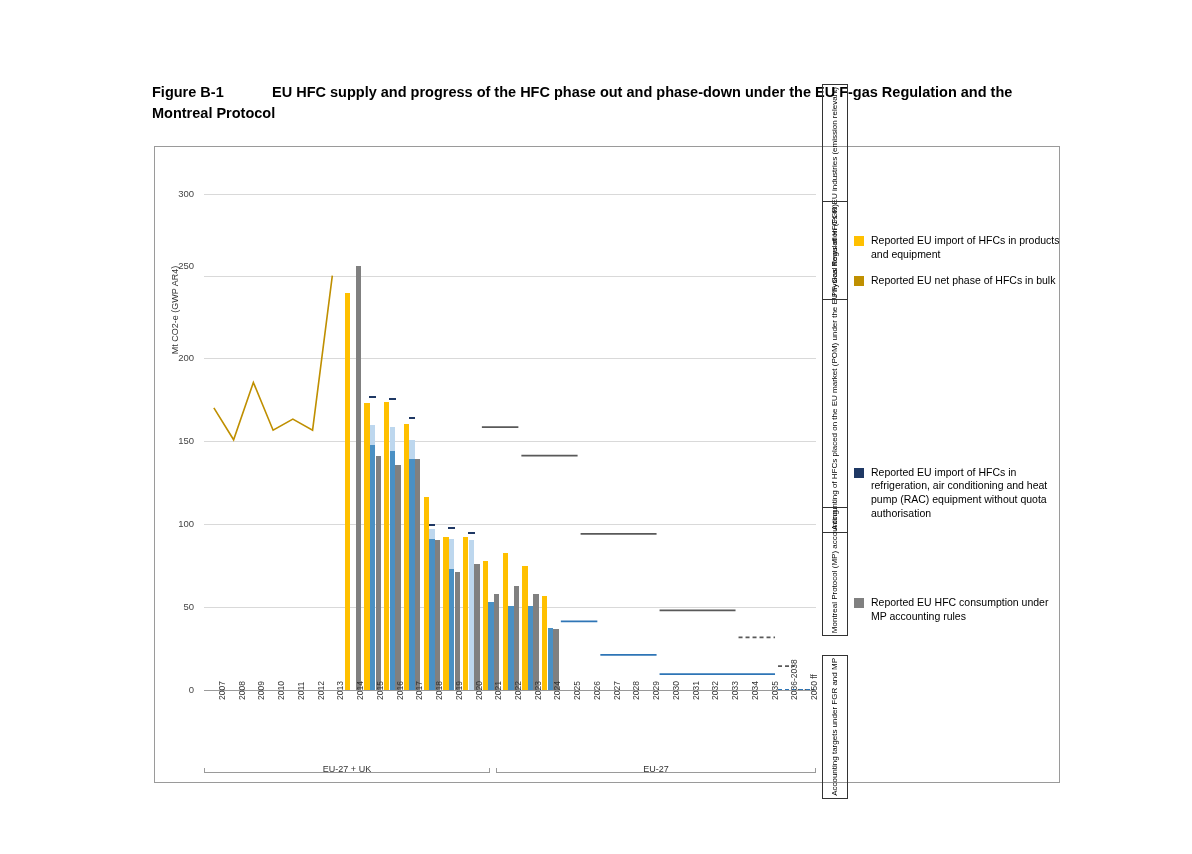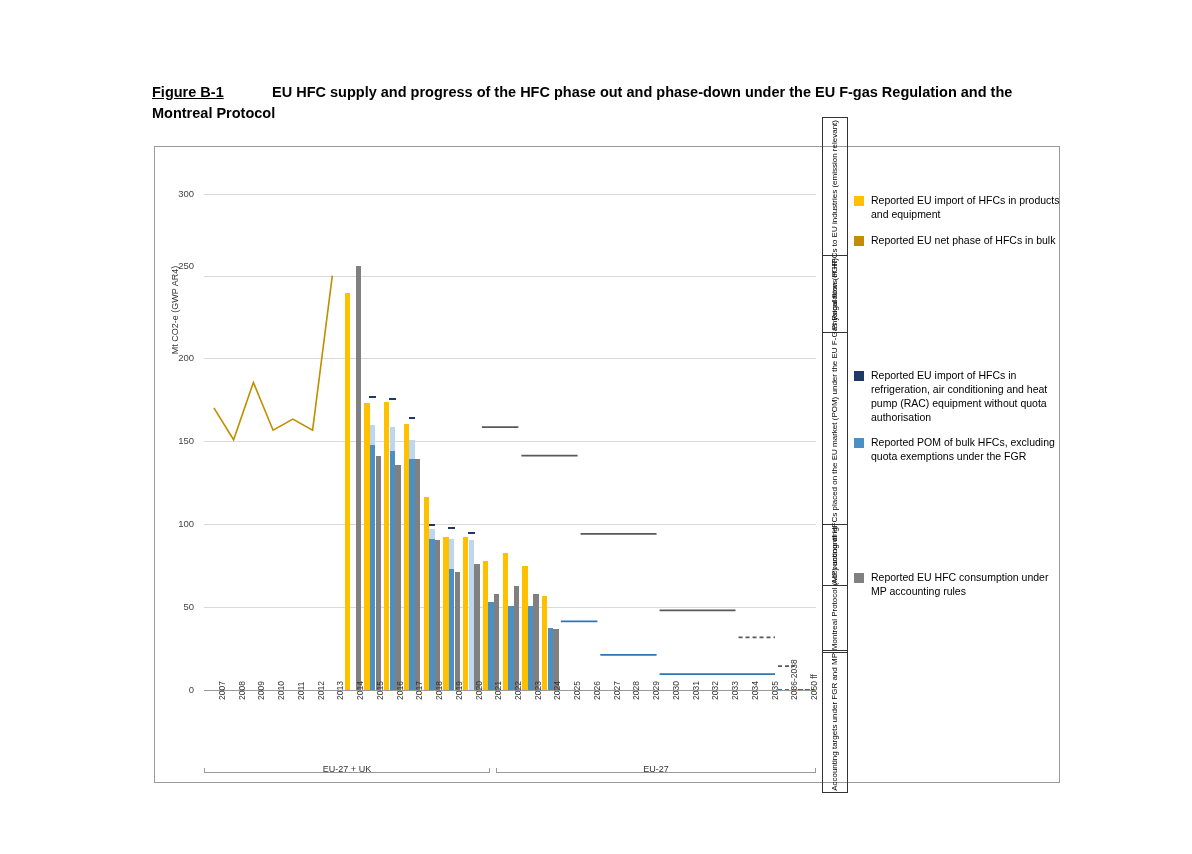--- a/index.html
+++ b/index.html
@@ -9,21 +9,21 @@
     font-family:"Liberation Sans", sans-serif;
     color:#000;
     position:relative;
     overflow:hidden;
   }
   .fig-caption{
     position:absolute;
     left:152px; top:82px; width:910px;
     font-size:14.5px; font-weight:bold; line-height:1.45;
   }
-  .fig-caption .fig-label{display:inline-block;width:120px;text-decoration:underline;}
+  .fig-caption .fig-label{display:inline-block;width:120px;}
   .chart-frame{
     position:absolute;
     left:154px; top:146px;
     width:906px; height:637px;
     border:1px solid #9a9a9a;
     background:#fff;
     box-sizing:border-box;
   }
   
   .plot{
@@ -87,21 +87,21 @@
   .grouprule .tickend{position:absolute;width:1px;height:5px;background:#9a9a9a;top:-4px;}
   
   .legend{
     position:absolute;
     left:822px; top:150px;
     width:238px;
   }
   .legend-block{
     position:relative;
     display:flex;
-    align-items:center;
+    align-items:flex-end;
   }
   .vert-label{
     width:26px;
     border:1px solid #333;
     box-sizing:border-box;
     display:flex; align-items:center; justify-content:center;
     margin-right:6px;
     flex:0 0 26px;
   }
   .vert-label span{
@@ -282,24 +282,20 @@
     </div>
     <div class="legend-block" style="height: 225px; margin-bottom: 8px;">
       <div class="vert-label">
         <span>Accounting of HFCs placed on the EU market (POM) under the EU F-Gas Regulation (FGR)</span>
       </div>
       <div class="legend-items">
         <div class="legend-row">
           <div class="swatch" style="background: rgb(31, 56, 100);"></div>
           <div class="legend-text">Reported EU import of HFCs in refrigeration, air conditioning and heat pump (RAC) equipment without quota authorisation</div>
         </div>
-        <div class="legend-row">
-          <div class="swatch" style="background: rgb(74, 144, 196);"></div>
-          <div class="legend-text">Reported POM of bulk HFCs, excluding quota exemptions under the FGR</div>
-        </div>
       </div>
     </div>
     <div class="legend-block" style="height: 95px; margin-bottom: 8px;">
       <div class="vert-label">
         <span>Montreal Protocol (MP) accounting</span>
       </div>
       <div class="legend-items">
         <div class="legend-row">
           <div class="swatch" style="background: rgb(128, 128, 128);"></div>
           <div class="legend-text">Reported EU HFC consumption under MP accounting rules</div>

